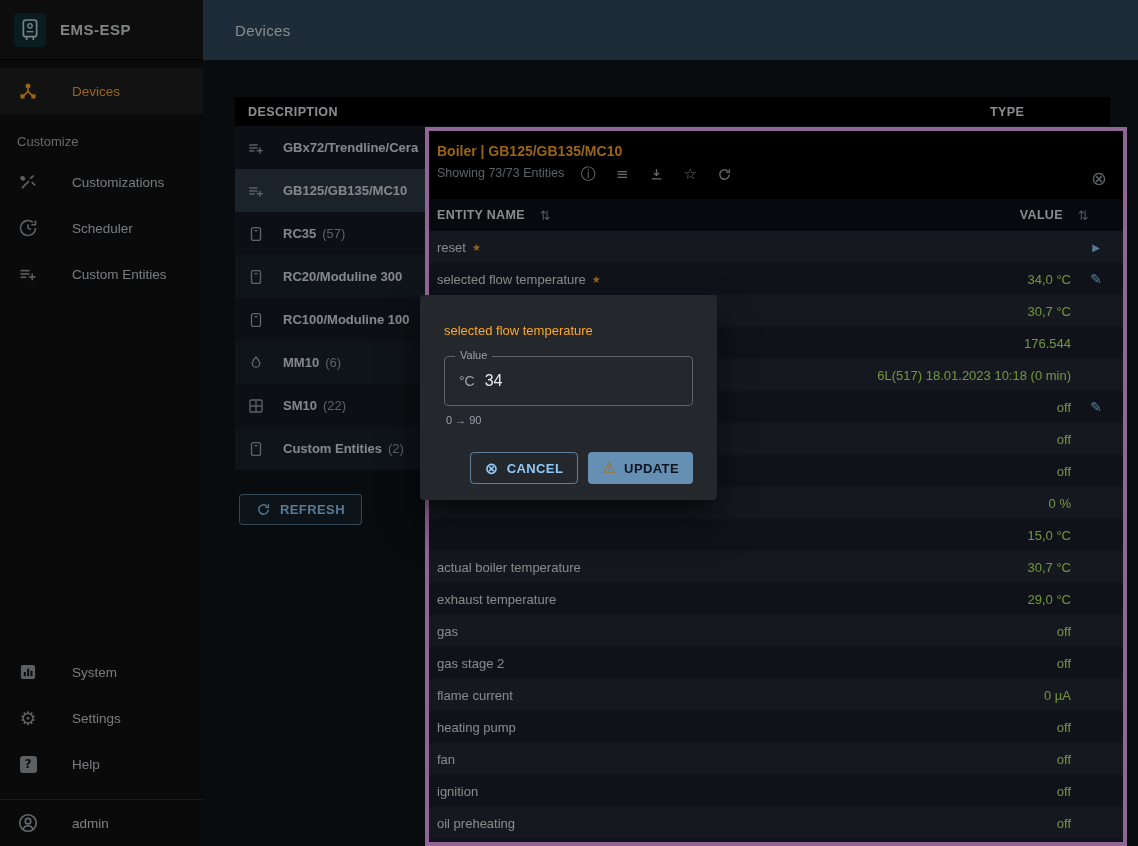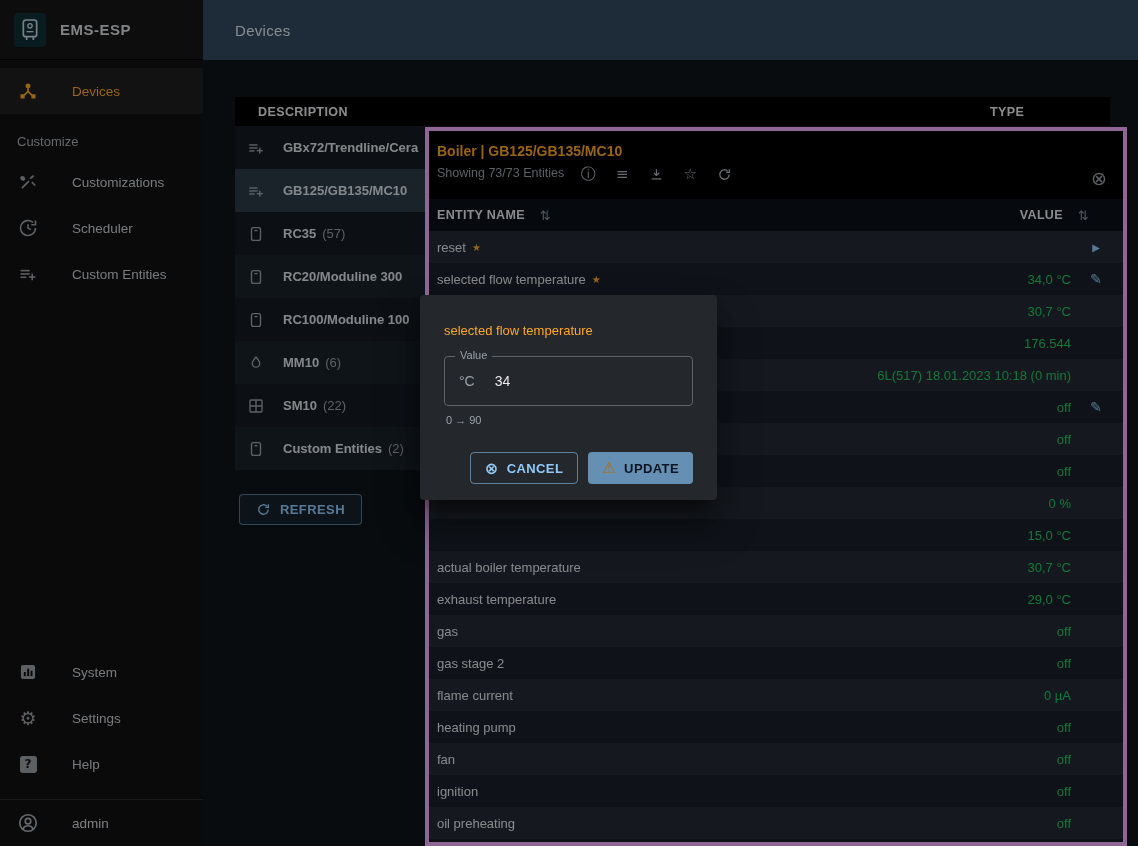--- a/index.html
+++ b/index.html
@@ -27,21 +27,21 @@
   .admin-row { height:47px; border-top:1px solid #2a2d30; display:flex; align-items:center; padding-left:16px; font-size:13.5px; color:#cfd3d7; }
   .admin-row .nic { width:24px; margin-right:32px; color:#aab0b6; }
   .help-box { width:17px; height:17px; border-radius:3px; background:#9aa0a6; color:#121212; font-size:12px; font-weight:700; display:flex; align-items:center; justify-content:center; }
 
   
   .topbar { position:absolute; left:203px; top:0; width:935px; height:60px; background:#33495e; display:flex; align-items:center; padding-left:32px; z-index:1; }
   .topbar .title { font-size:15px; font-weight:500; color:#dfe7ee; letter-spacing:.3px; }
 
   
   .dev-table { position:absolute; left:235px; top:97px; width:875px; z-index:1; }
-  .dev-head { height:29px; background:#000; display:flex; align-items:center; padding-left:23px; position:relative; }
+  .dev-head { height:29px; background:#000; display:flex; align-items:center; padding-left:13px; position:relative; }
   .dev-head span { font-size:12.5px; font-weight:700; letter-spacing:.4px; color:#e8eaed; }
   .dh-type { position:absolute; left:755px; }
   .dev-row { height:43px; display:flex; align-items:center; padding-left:10px; cursor:pointer; }
   .dev-row:nth-child(odd) { background:#151b22; }
   .dev-row:nth-child(even) { background:#1a222b; }
   .dev-row.selected { background:#2c3947; }
   .dic { width:22px; margin-right:16px; color:#9aa3ab; }
   .dname { font-size:13px; font-weight:600; color:#dce1e6; }
   .dcount { font-size:13px; color:#9aa2ab; margin-left:6px; }
   .refresh-btn { margin-top:24px; margin-left:4px; height:31px; display:inline-flex; align-items:center; gap:9px;
@@ -61,38 +61,38 @@
   .p-thead { height:32px; background:#0a0f16; display:flex; align-items:center; padding:0 8px; }
   .th { font-size:12.5px; font-weight:700; letter-spacing:.3px; color:#e3e7ea; cursor:pointer; display:inline-flex; align-items:center;gap:8px; }
   .th-name { flex:1; }
   .th-value { margin-right:26px; }
   .sort { font-family:"DejaVu Sans",sans-serif; font-size:13px; color:#7f93a7; margin-left:7px; font-weight:400; }
   .p-body .erow { position:relative; height:32px; display:flex; align-items:center; padding:0 8px; cursor:pointer; }
   .p-body .erow:nth-child(odd) { background:#232b35; }
   .p-body .erow:nth-child(even) { background:#1a212a; }
   .ename { font-size:13px; color:#dfe3e7; }
   .fav { color:#ffa726; font-size:10px; margin-left:6px; vertical-align:1px; font-family:"DejaVu Sans",sans-serif; }
-  .evalue { margin-left:auto; padding-right:44px; font-size:13px; color:#22c55e; }
+  .evalue { margin-left:auto; padding-right:44px; font-size:13px; color:#bef264; }
   .eicon { position:absolute; right:14px; width:26px; text-align:center; font-family:"DejaVu Sans",sans-serif; }
   .pencil { color:#90caf9; font-size:14px; }
   .go-arrow { color:#90caf9; font-size:10px; }
 
   
   .backdrop { position:absolute; inset:0; background:rgba(0,0,0,0.40); z-index:5; }
   .modal { position:absolute; left:420px; top:295px; width:297px; background:#24272c; border-radius:4px; z-index:6;
     box-shadow:0 11px 15px -7px rgba(0,0,0,.5), 0 24px 38px 3px rgba(0,0,0,.38); overflow:hidden; }
   .m-header { height:44px; background:#31343a; display:flex; align-items:center; padding-left:24px;
     font-size:15.5px; font-weight:500; color:#e8eaed; }
   .m-body { padding:0 24px 16px 24px; }
   .m-entity { padding-top:28px; font-size:13px; color:#ffa726; }
   .m-field { position:relative; margin-top:18px; height:50px; border:1px solid #5c636b; border-radius:4px;
     display:flex; align-items:center; padding-left:14px; cursor:text; }
   .m-label { position:absolute; top:-8px; left:10px; background:#24272c; padding:0 5px; font-size:11px; color:#9aa2ab; }
   .m-unit { font-size:14px; color:#9aa2ab; margin-right:10px; }
-  .m-value { font-size:14px; color:#e8eaed;margin-left:10px; }
+  .m-value { font-size:16px; color:#e8eaed; }
   .m-helper { margin-top:8px; font-size:11px; color:#9aa2ab; padding-left:2px; }
   .m-actions { margin-top:26px; display:flex; justify-content:flex-end; gap:10px; }
   .btn { height:32px; border-radius:4px; display:inline-flex; align-items:center; gap:8px; padding:0 14px;
     font-size:13px; font-weight:600; letter-spacing:.4px; cursor:pointer;
     font-family:"Liberation Sans","DejaVu Sans",sans-serif; }
   .btn-cancel { background:transparent; border:1px solid rgba(144,202,249,0.55); color:#90caf9; }
   .btn-update { background:#6690b3; border:none; color:#0c1420; }
   .bic { font-family:"DejaVu Sans",sans-serif; font-size:16px; }
   .bic.warn { color:#b36a00; font-size:15px; }
   svg { display:block; }

